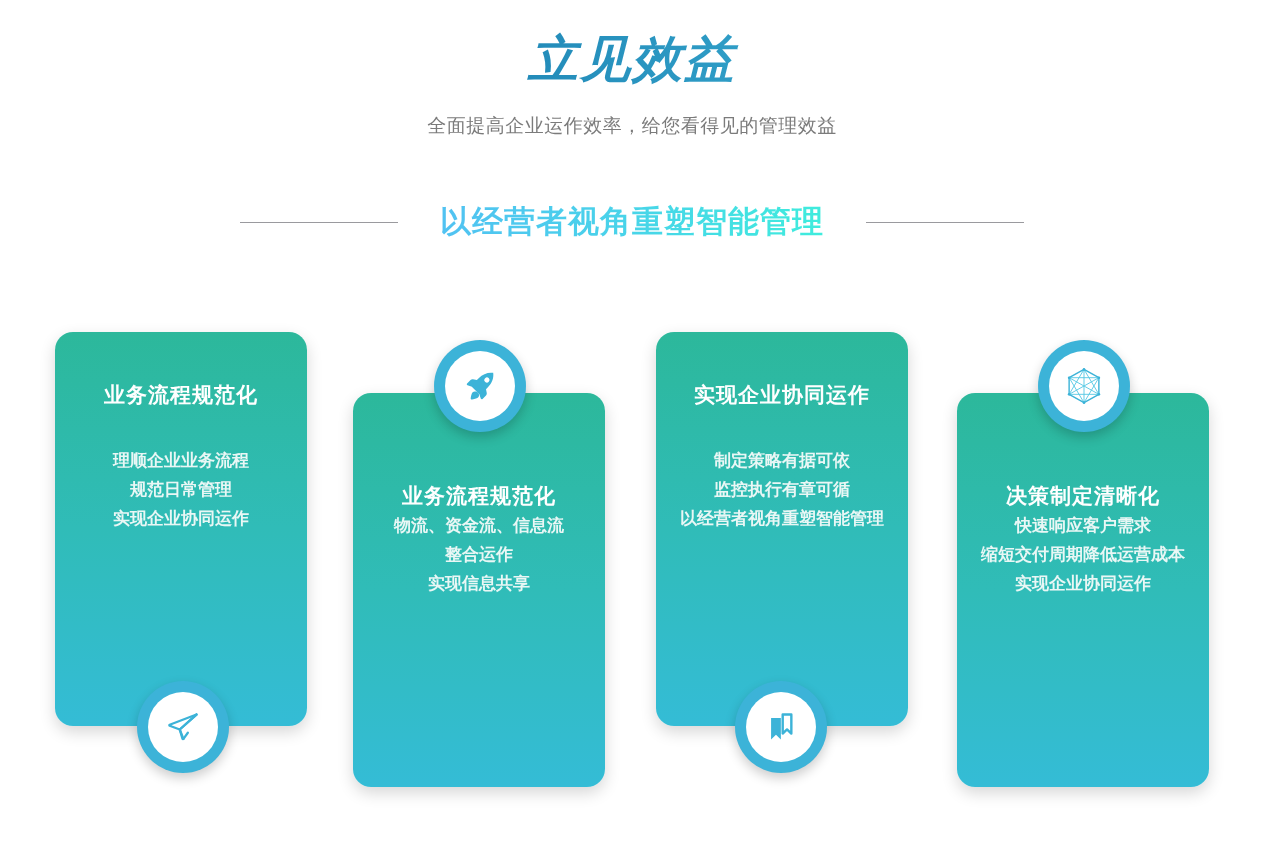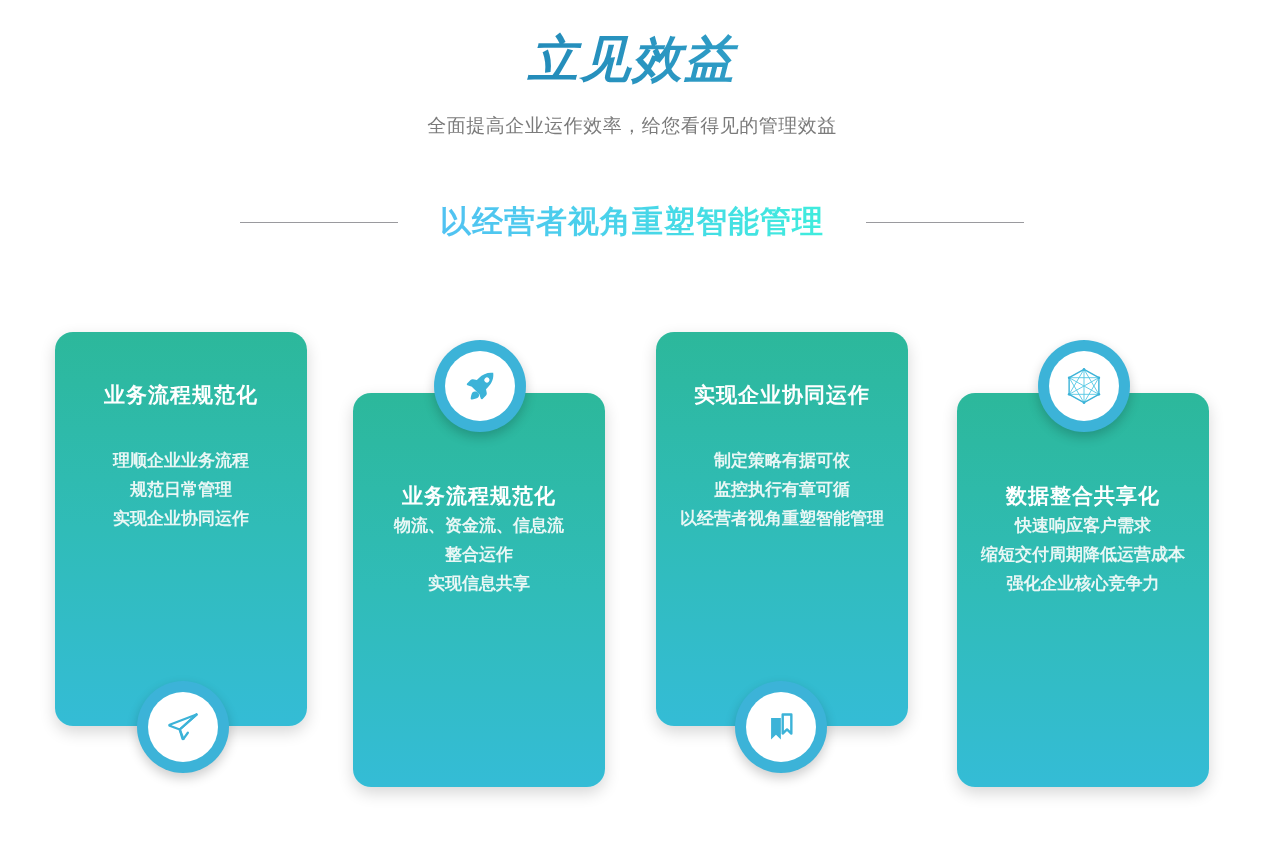--- a/index.html
+++ b/index.html
@@ -187,24 +187,24 @@
   </div>
 
   <div class="card up card-3">
     <div class="card-title">实现企业协同运作</div>
     <div class="card-body">制定策略有据可依
 监控执行有章可循
 以经营者视角重塑智能管理</div>
   </div>
 
   <div class="card down card-4">
-    <div class="card-title">数据整合共享化</div>
+    <div class="card-title">决策制定清晰化</div>
     <div class="card-body">快速响应客户需求
 缩短交付周期降低运营成本
-强化企业核心竞争力</div>
+实现企业协同运作</div>
   </div>
 
   <div class="badge badge-1">
     <div class="badge-inner">
       <svg width="34" height="34" viewBox="0 0 24 24" fill="none" stroke="#3cb3d8" stroke-width="1.6" stroke-linejoin="round" stroke-linecap="round">
         <path d="M21.5 3.2 2.6 10.4a.4.4 0 0 0 0 .75l7.1 2.6 1.9 6.5a.4.4 0 0 0 .72.12l3.1-4.3"></path>
         <path d="M21.5 3.2 9.7 13.75l2.6 6.6"></path>
         <path d="M21.5 3.2 9.7 13.75"></path>
       </svg>
     </div>

